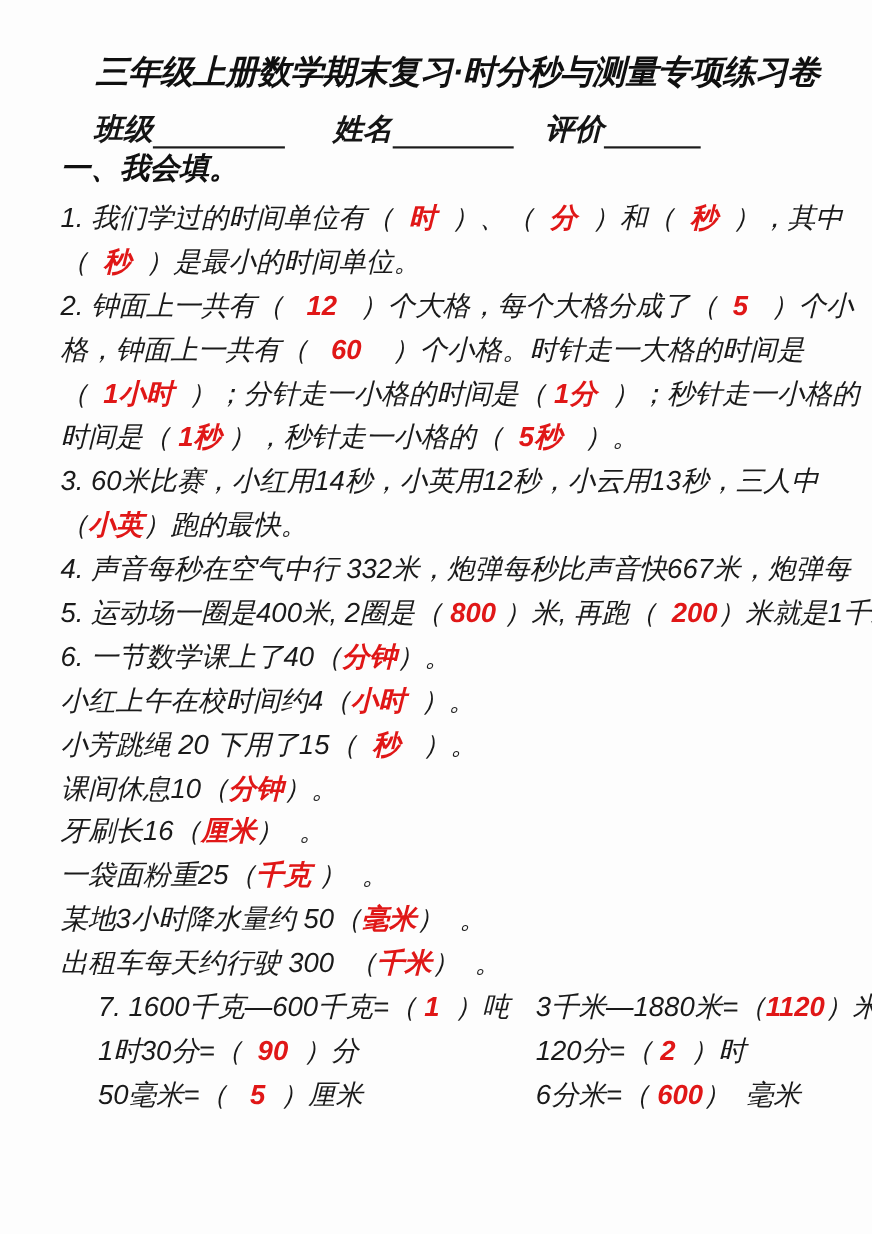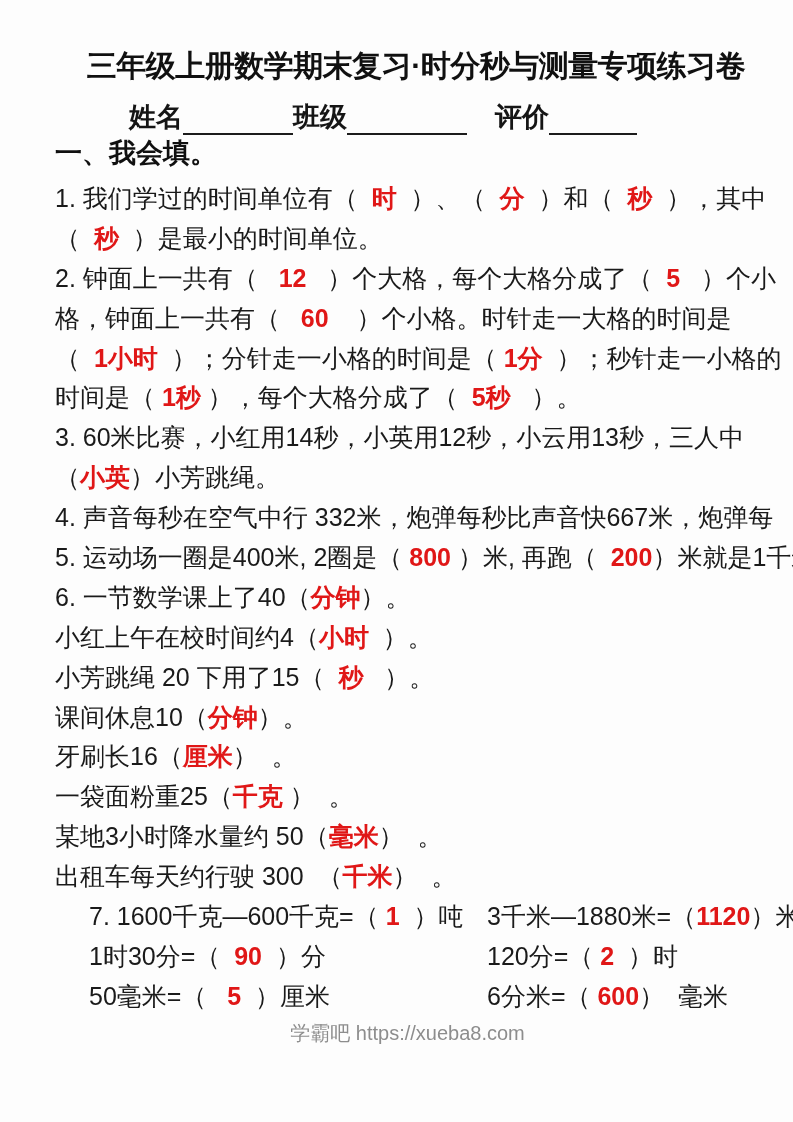--- a/index.html
+++ b/index.html
@@ -7,20 +7,21 @@
   body {
     width: 793px; height: 1122px;
     font-family: "Liberation Sans", sans-serif;
     color: #1a1a1a;
     overflow: hidden;
   }
   .page {
     width: 793px; height: 1122px;
     background: #fdfdfd;
     padding: 46px 16px 0 55px;
+    font-style: italic;
   }
   .title {
     font-size: 30px;
     font-weight: bold;
     text-align: center;
     letter-spacing: -0.5px;
     color: #101010;
     line-height: 40px;
   }
   .header-row {
@@ -72,57 +73,54 @@
   }
 </style>
 </head>
 <body>
 
 <div class="page">
 
   <h1 class="title">三年级上册数学期末复习·时分秒与测量专项练习卷</h1>
 
   <div class="header-row">
+    <div class="field">
+      <span>班级</span>
+        <span class="blank-line w1"></span>
+    </div>
     <div class="field gap1">
       <span>姓名</span>
         <span class="blank-line w2"></span>
-    </div>
-    <div class="field">
-      <span>班级</span>
-        <span class="blank-line w1"></span>
     </div>
     <div class="field gap2">
       <span>评价</span>
         <span class="blank-line w3"></span>
     </div>
   </div>
 
   <div class="section-heading">一、我会填。</div>
 
   <div class="lines" id="lines">
       <div class="line"><span>1. 我们学过的时间单位有（  </span><span class="ans">时</span><span>  ）、（  </span><span class="ans">分</span><span>  ）和（  </span><span class="ans">秒</span><span>  ），其中</span></div>
       <div class="line"><span>（  </span><span class="ans">秒</span><span>  ）是最小的时间单位。</span></div>
       <div class="line"><span>2. 钟面上一共有（   </span><span class="ans">12</span><span>   ）个大格，每个大格分成了（  </span><span class="ans">5</span><span>   ）个小</span></div>
       <div class="line"><span>格，钟面上一共有（   </span><span class="ans">60</span><span>    ）个小格。时针走一大格的时间是</span></div>
       <div class="line"><span>（  </span><span class="ans">1小时</span><span>  ）；分针走一小格的时间是（ </span><span class="ans">1分</span><span>  ）；秒针走一小格的</span></div>
-      <div class="line"><span>时间是（ </span><span class="ans">1秒</span><span> ），每个大格分成了（  </span><span class="ans">5秒</span><span>   ）。</span></div>
+      <div class="line"><span>时间是（ </span><span class="ans">1秒</span><span> ），秒针走一小格的（  </span><span class="ans">5秒</span><span>   ）。</span></div>
       <div class="line"><span>3. 60米比赛，小红用14秒，小英用12秒，小云用13秒，三人中</span></div>
-      <div class="line"><span>（</span><span class="ans">小英</span><span>）小芳跳绳。</span></div>
+      <div class="line"><span>（</span><span class="ans">小英</span><span>）跑的最快。</span></div>
       <div class="line"><span>4. 声音每秒在空气中行 332米，炮弹每秒比声音快667米，炮弹每</span></div>
       <div class="line"><span>5. 运动场一圈是400米, 2圈是（ </span><span class="ans">800</span><span> ）米, 再跑（  </span><span class="ans">200</span><span>）米就是1千米。</span></div>
       <div class="line"><span>6. 一节数学课上了40（</span><span class="ans">分钟</span><span>）。</span></div>
       <div class="line"><span>小红上午在校时间约4（</span><span class="ans">小时</span><span>  ）。</span></div>
       <div class="line"><span>小芳跳绳 20 下用了15（  </span><span class="ans">秒</span><span>   ）。</span></div>
       <div class="line"><span>课间休息10（</span><span class="ans">分钟</span><span>）。</span></div>
       <div class="line"><span>牙刷长16（</span><span class="ans">厘米</span><span>）  。</span></div>
       <div class="line"><span>一袋面粉重25（</span><span class="ans">千克</span><span> ）  。</span></div>
       <div class="line"><span>某地3小时降水量约 50（</span><span class="ans">毫米</span><span>）  。</span></div>
       <div class="line"><span>出租车每天约行驶 300  （</span><span class="ans">千米</span><span>）  。</span></div>
       <div class="line"><div class="cell-left"><span>7. 1600千克—600千克=（ </span><span class="ans">1</span><span>  ）吨</span></div><div class="cell-right"><span>3千米—1880米=（</span><span class="ans">1120</span><span>）米</span></div></div>
       <div class="line"><div class="cell-left"><span>1时30分=（  </span><span class="ans">90</span><span>  ）分</span></div><div class="cell-right"><span>120分=（ </span><span class="ans">2</span><span>  ）时</span></div></div>
       <div class="line"><div class="cell-left"><span>50毫米=（   </span><span class="ans">5</span><span>  ）厘米</span></div><div class="cell-right"><span>6分米=（ </span><span class="ans">600</span><span>）  毫米</span></div></div>
     </div>
 
-  <div class="footer">
-    <span>学霸吧 https://xueba8.com</span>
-  </div>
 
 </div>
 
 </body></html>

